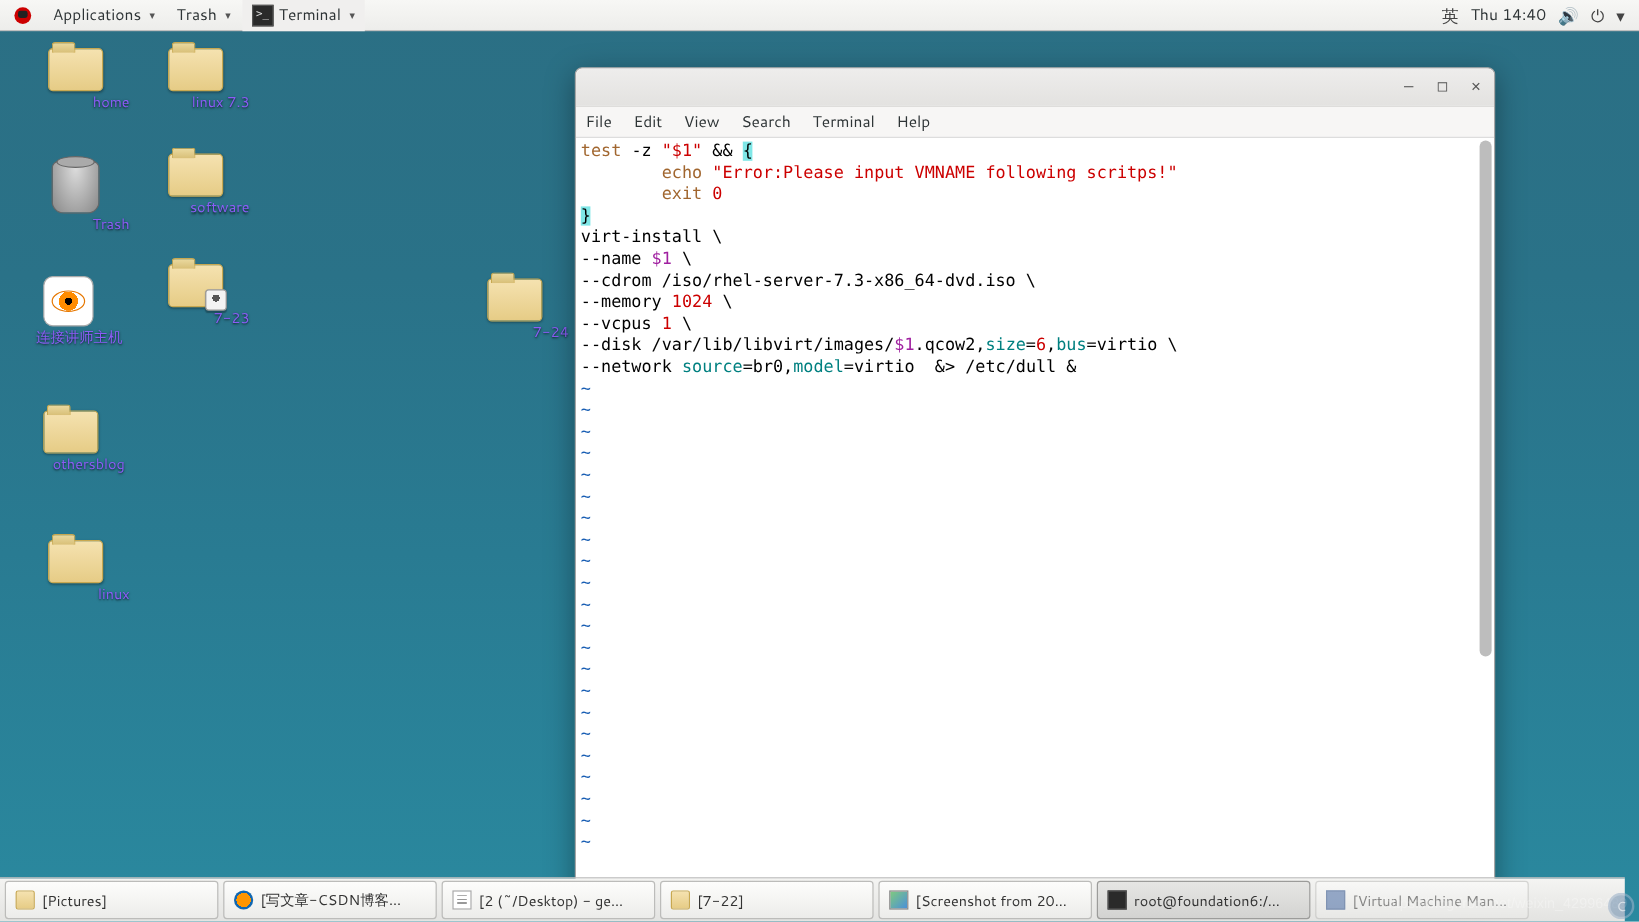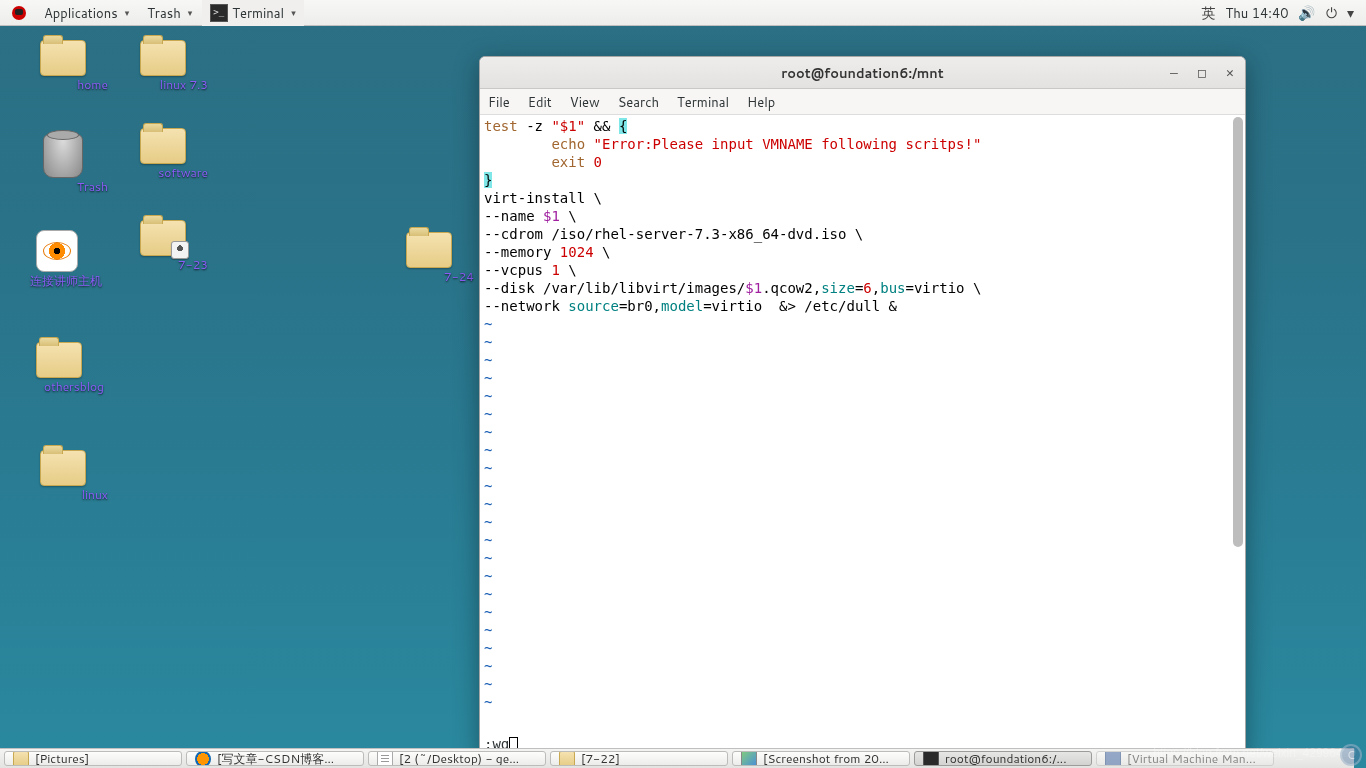--- a/index.html
+++ b/index.html
@@ -83,21 +83,21 @@
 .c-red{ color:#cc0000; }
 .c-teal{ color:#008080; }
 .c-purple{ color:#a020a0; }
 .tilde{ color:#1a5fb4; }
 .scrollbar{position:absolute;right:2px;top:2px;width:10px;bottom:20px;}
 .scrollthumb{width:10px;height:430px;background:#bdbdbd;border-radius:5px;}
 .cmdline{position:absolute;left:4px;bottom:4px;font:14px/18px "DejaVu Sans Mono",monospace;}
 .cursor-box{display:inline-block;width:9px;height:15px;border:1px solid #000;vertical-align:text-bottom;}
 
 .taskbar {
-  position:absolute; left:0; right:12px; bottom:0; height:20px;
+  position:absolute; left:0; right:12px; bottom:0; height:37px;
   background:linear-gradient(180deg,#f4f4f2 0%, #e3e3e1 100%);
   border-top:1px solid #bfbfbf; display:flex; align-items:stretch; padding:2px 4px; gap:4px;
 }
 .taskbtn {
   flex:0 0 178px; display:flex; align-items:center; gap:6px; padding:0 8px;
   background:linear-gradient(180deg,#fdfdfc,#ececea); border:1px solid #bcbcba; border-radius:3px;
   font-size:12px; color:#333; overflow:hidden; white-space:nowrap; text-overflow:ellipsis;
 }
 .taskbtn.active{ background:linear-gradient(180deg,#e6e6e4,#d3d3d1); border-color:#9c9c9a;}
 .taskbtn .tico{width:16px;height:16px;flex:none;}
@@ -176,21 +176,20 @@
       <div class="lbl">7-23</div>
     </div>
 
   <div class="dicon" style="left:384px;top:206px">
       <div class="folder"></div>
       <div class="lbl">7-24</div>
     </div>
 
   <div class="termwin">
     <div class="titlebar">
-      <div class="title">root@foundation6:/mnt</div>
       <div class="winbtns">
         <div class="winbtn">—</div>
         <div class="winbtn">□</div>
         <div class="winbtn">✕</div>
       </div>
     </div>
     <div class="menubar">
       <span>File</span>
       <span>Edit</span>
       <span>View</span>

